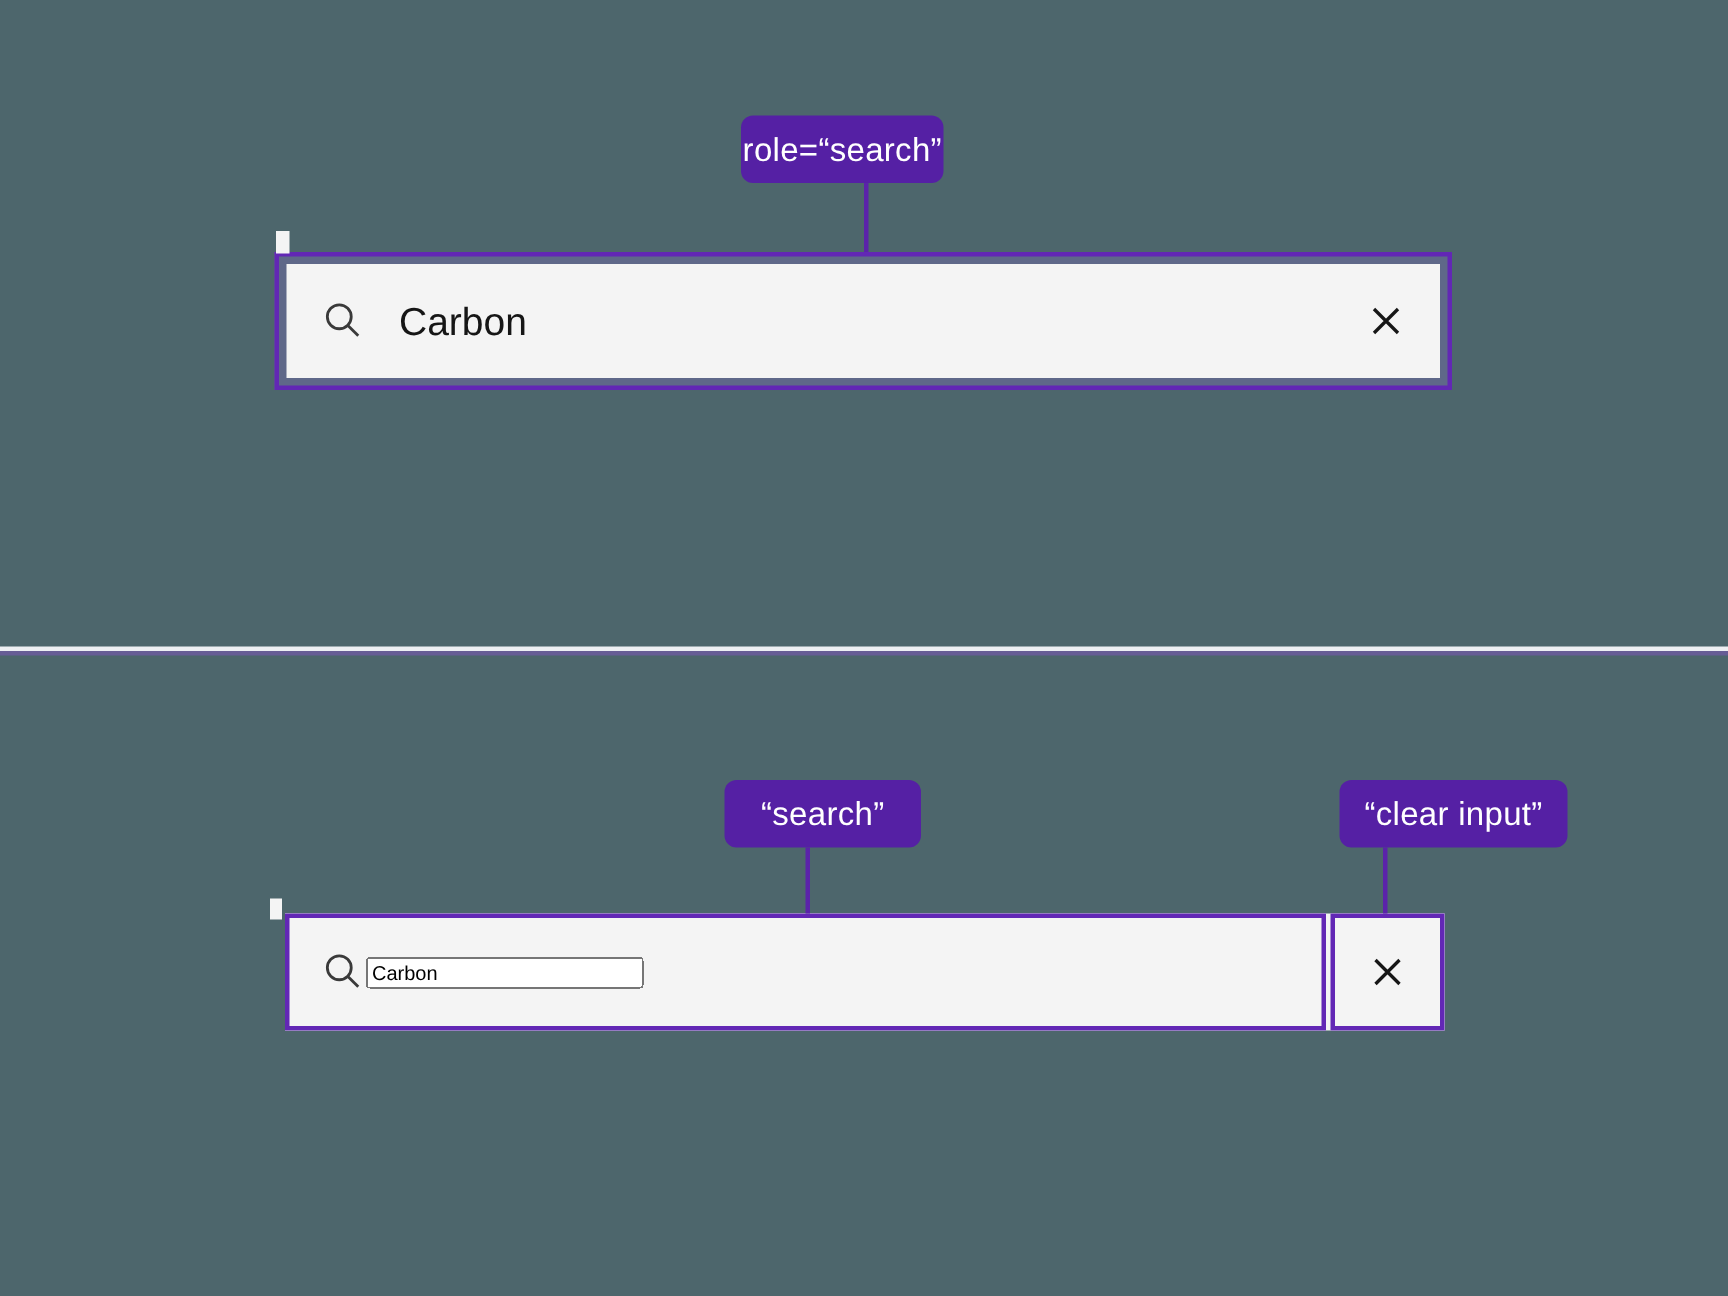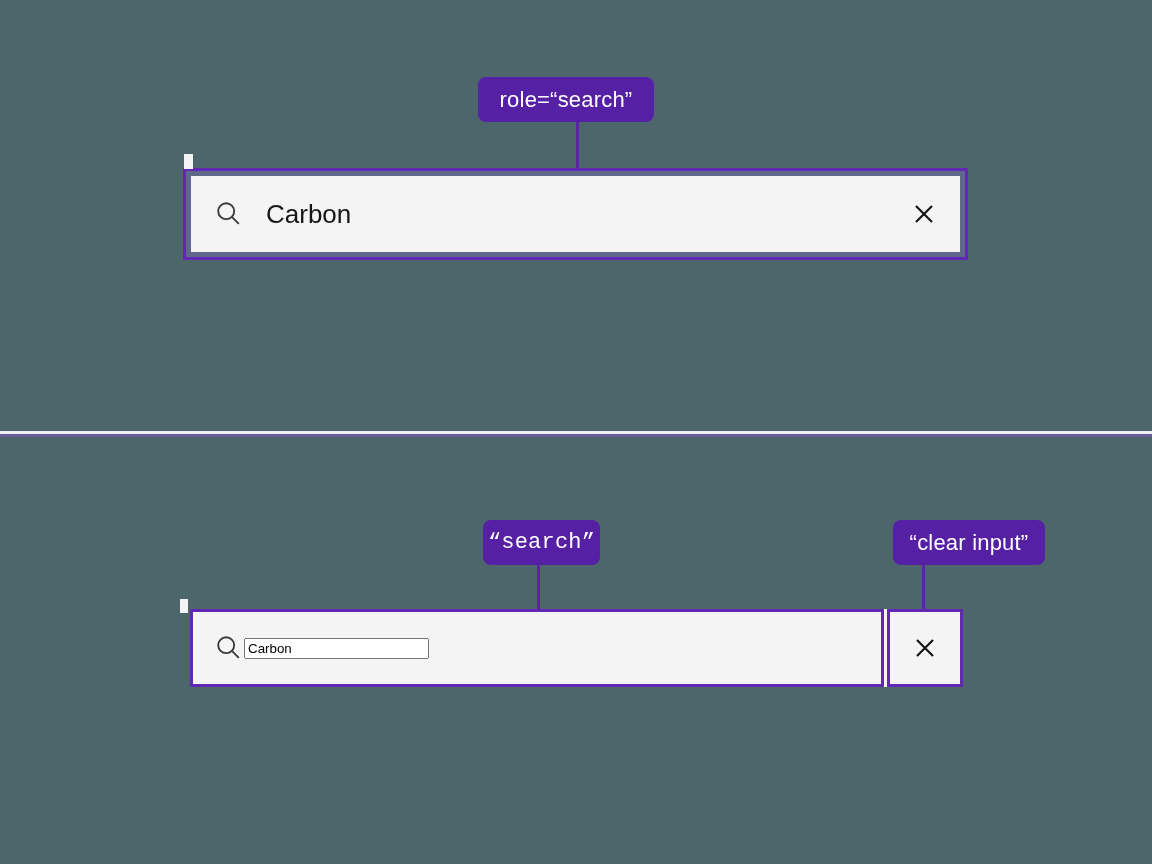--- a/index.html
+++ b/index.html
@@ -96,21 +96,21 @@
     display:flex;align-items:center;justify-content:center;
   }
   .bottom-input-region .mag{margin-left:21px;}
   svg{display:block;}
 </style>
 </head>
 <body>
 
 <div class="canvas">
 
-  <div class="badge" style="left:478px;top:77px;width:176px;">role=“search”</div>
+  <div class="badge" style="left:494px;top:77px;width:135px;">role=“search”</div>
 
   <div class="connector" style="left:576px;top:122px;height:46px;"></div>
 
   <div class="handle" style="left:184px;top:154px;width:9px;height:15px;"></div>
 
   <div class="annot-region">
     <div class="field">
       <span class="mag">
         <svg width="30" height="30" viewBox="0 0 32 32">
           <circle cx="13" cy="13" r="8.5" fill="none" stroke="#3a3a3a" stroke-width="2"></circle>
@@ -124,21 +124,21 @@
             <path d="M2 2 L18 18 M18 2 L2 18" stroke="#161616" stroke-width="2.2" fill="none"></path>
           </svg>
         </span>
       </button>
     </div>
   </div>
 
   <div class="divider-white"></div>
   <div class="divider-purple"></div>
 
-  <div class="badge" style="left:483px;top:520px;width:117px;font-family:Liberation Mono, monospace;">“search”</div>
+  <div class="badge" style="left:483px;top:520px;width:131px;">“search”</div>
 
   <div class="badge" style="left:849px;top:520px;width:152px;margin-left:44px;">“clear input”</div>
 
   <div class="connector" style="left:537px;top:565px;height:44px;"></div>
 
   <div class="connector" style="left:922px;top:565px;height:44px;"></div>
 
   <div class="handle" style="left:180px;top:599px;width:8px;height:14px;"></div>
 
   <div class="bottom-wrap">

